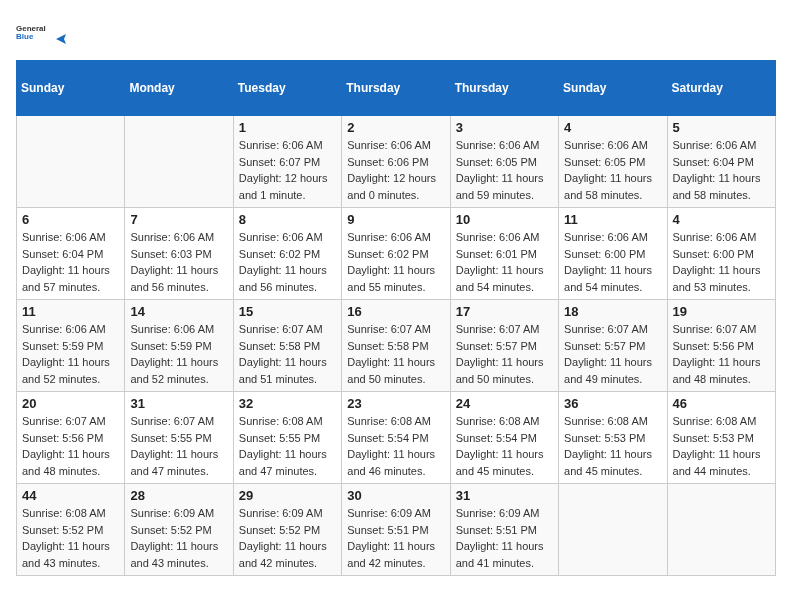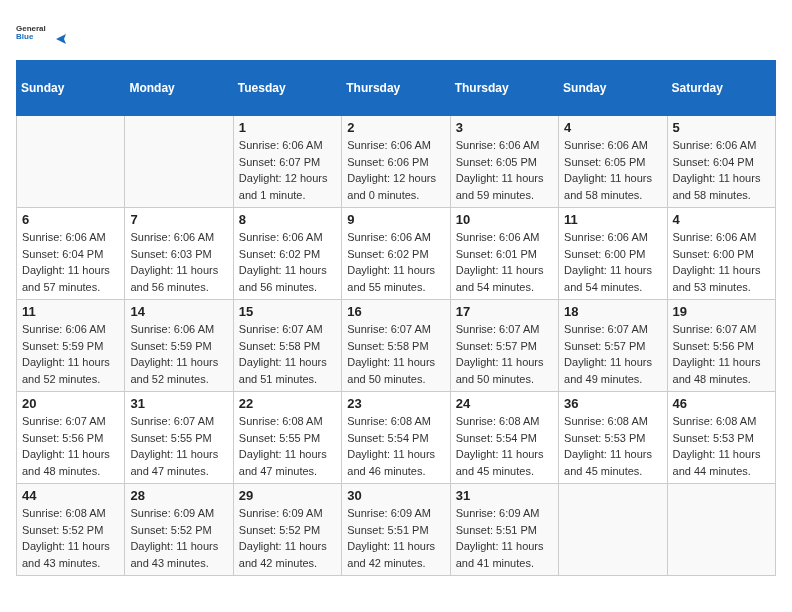--- a/index.html
+++ b/index.html
@@ -239,21 +239,21 @@
             Sunrise: 6:07 AM<br>Sunset: 5:56 PM<br>Daylight: 11 hours and 48 minutes.
           </div>
         </td>
         <td>
           <span class="day-number">31</span>
           <div class="day-info">
             Sunrise: 6:07 AM<br>Sunset: 5:55 PM<br>Daylight: 11 hours and 47 minutes.
           </div>
         </td>
         <td>
-          <span class="day-number">22</span>
+          <span class="day-number">32</span>
           <div class="day-info">
             Sunrise: 6:08 AM<br>Sunset: 5:55 PM<br>Daylight: 11 hours and 47 minutes.
           </div>
         </td>
         <td>
           <span class="day-number">23</span>
           <div class="day-info">
             Sunrise: 6:08 AM<br>Sunset: 5:54 PM<br>Daylight: 11 hours and 46 minutes.
           </div>
         </td>

